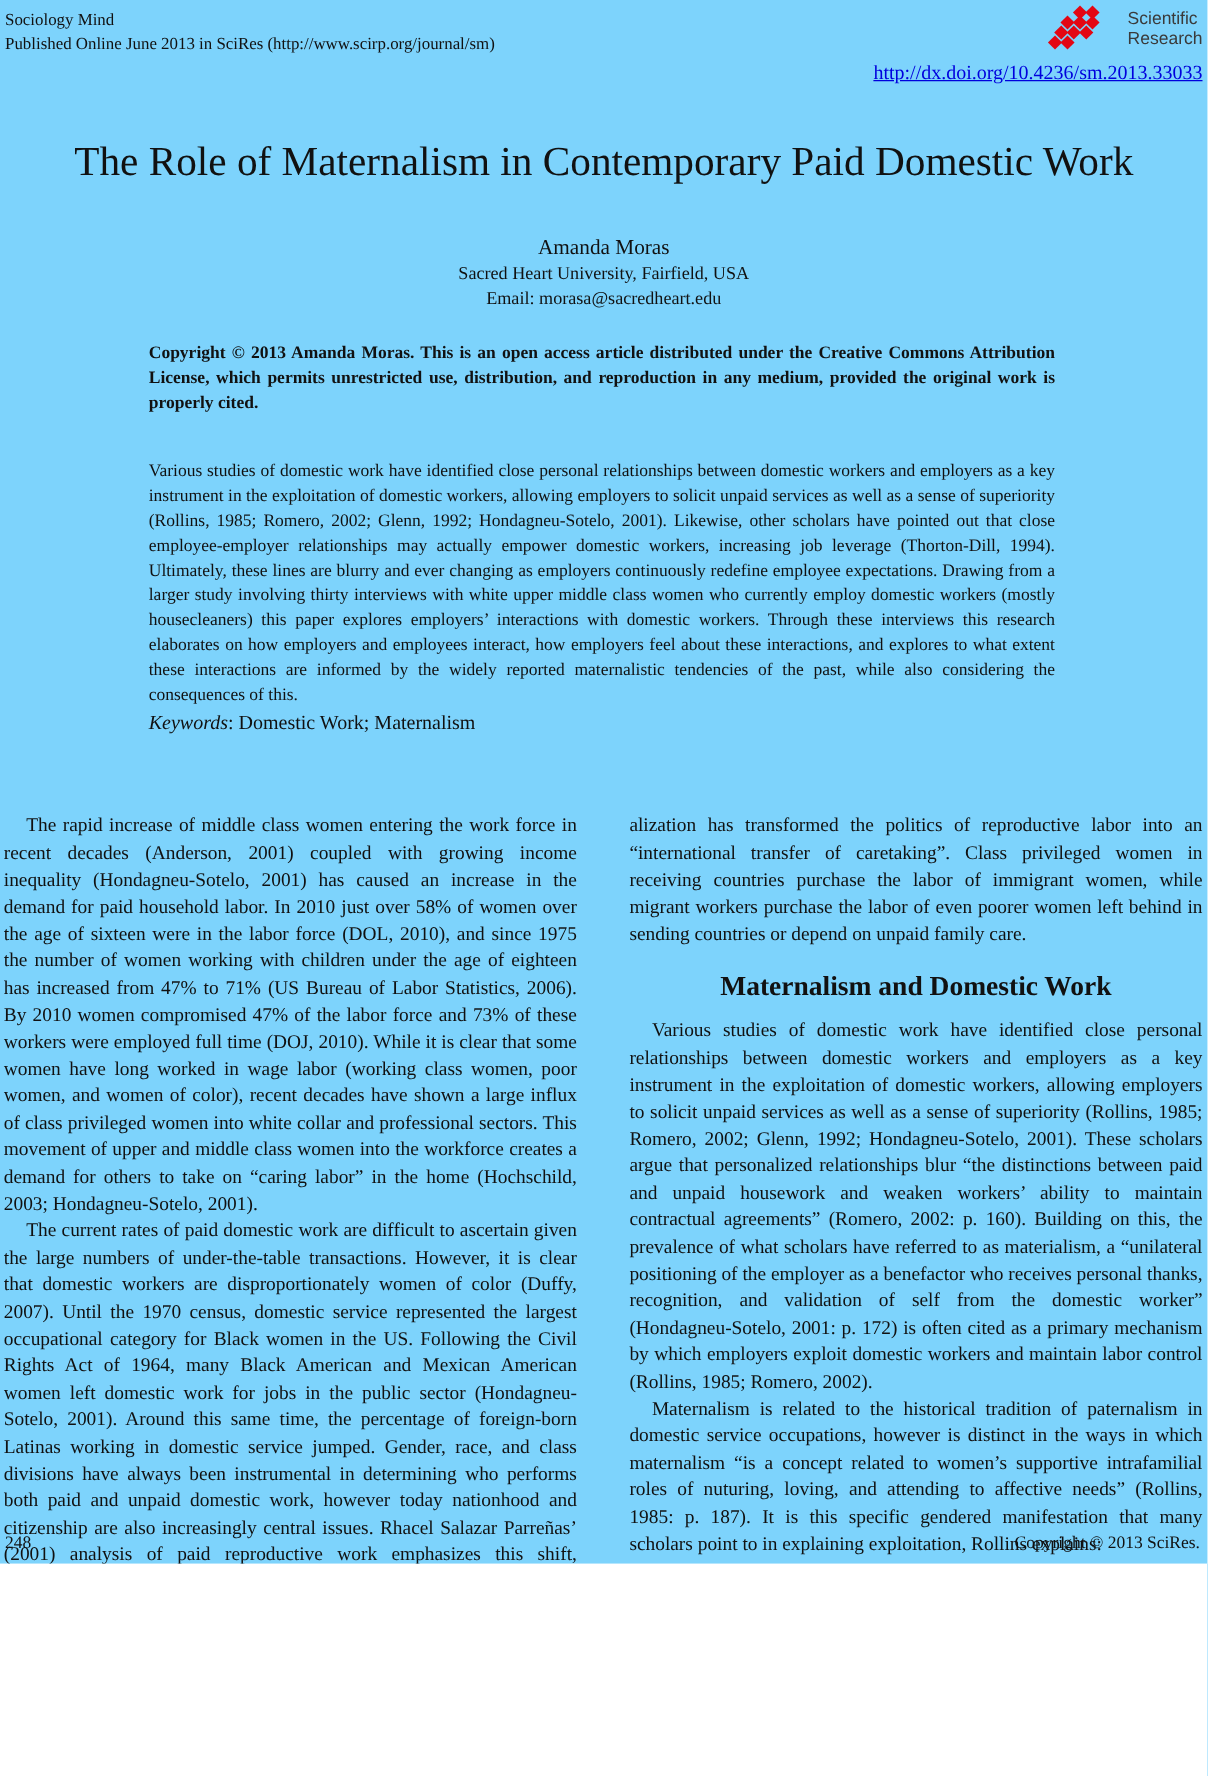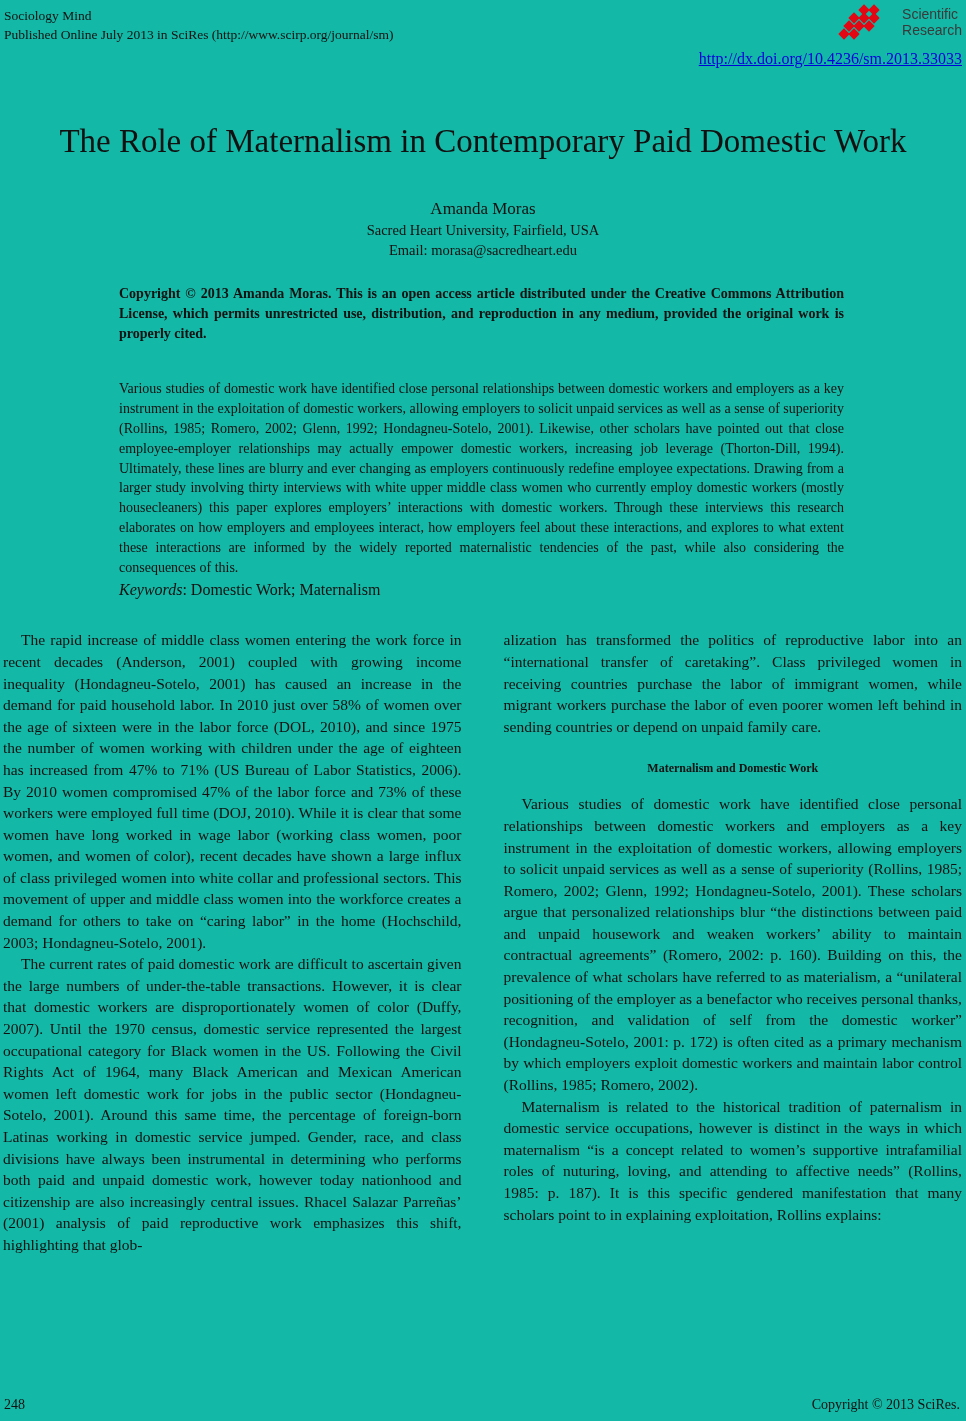--- a/index.html
+++ b/index.html
@@ -1,21 +1,21 @@
 <!DOCTYPE html>
 <html><head>
 <meta charset="utf-8">
 <style>
   * { margin:0; padding:0; box-sizing:border-box; }
   html,body { background:#ffffff; }
   .page {
     position:relative;
-    width:966px; height:1421px;
+    width:966px; height:1251px;
     margin:0 auto;
-    background:#14b8a6;
+    background:#7dd3fc;
     color:#111111;
     font-family:"Liberation Serif", serif;
     overflow:hidden;
   }
   
   .header { display:flex; justify-content:space-between; padding:6px 4px 0 4px; }
   .header-left { font-size:13.5px; line-height:19px; }
   .header-right { text-align:right; }
   .logo-row { display:flex; align-items:flex-start; justify-content:flex-end; gap:16px; }
   .logo-mark { position:relative; width:48px; height:34px; flex:0 0 auto; }
@@ -26,54 +26,54 @@
   .logo-text {
     font-family:"Liberation Sans", sans-serif;
     font-size:14px; line-height:15.5px; color:#3a3a3a; text-align:left;
     padding-top:1px;
   }
   .doi-link {
     display:inline-block; margin-top:10px;
     font-size:16px; color:#0000dd; text-decoration:underline;
   }
   
-  .title { margin-top:53px; text-align:center; font-size:33px; font-weight:normal; line-height:40px; }
+  .title { margin-top:42px; text-align:center; font-size:33px; font-weight:normal; line-height:40px; }
   .author-block { margin-top:36px; text-align:center; }
   .author-name { font-size:17px; line-height:23px; }
   .affiliation, .email { font-size:14.5px; line-height:20px; }
   .received { margin-top:16px; text-align:center; font-size:14.5px; line-height:21px; }
   .sup { vertical-align:super; font-size:9px; line-height:0; }
   
   .block { margin:0 122px 0 119px; text-align:justify; font-size:14px; line-height:19.8px; }
   .copyright-block { margin-top:24px;font-weight:bold; }
   .abstract-block { margin-top:36px; }
   .keywords-line { margin:4px 122px 0 119px; font-size:16px; }
   .keywords-label { font-style:italic; }
   
   .columns { display:flex; gap:42px; margin:30px 4px 0 3px; height:700px; overflow:hidden; }
-  .col { width:459px; text-align:justify; font-size:15.5px; line-height:21.6px; }
+  .col { width:459px; text-align:justify; font-size:15.5px; line-height:21.6px;margin-top:32px; }
   .col p.indent { text-indent:18px; }
   .col p.noindent { text-indent:0; }
-  .section-heading { text-align:center; font-size:12px; font-weight:bold; margin:20px 0 14px 0; line-height:22px; }
+  .section-heading { text-align:center; font-size:22px; font-weight:bold; margin:20px 0 14px 0; line-height:22px; }
   
   .footer {
     position:absolute; left:4px; right:6px; bottom:8px;
     display:flex; justify-content:space-between;
     font-size:14px;
   }
 </style>
 </head>
 <body>
 
 <div class="page">
 
   <div class="header">
     <div class="header-left">
       <div>Sociology Mind</div>
-      <div>Published Online July 2013 in SciRes (http://www.scirp.org/journal/sm)</div>
+      <div>Published Online June 2013 in SciRes (http://www.scirp.org/journal/sm)</div>
     </div>
     <div class="header-right">
       <div class="logo-row">
         <span class="logo-mark">
           <span class="d" style="left:22px; top:0;"></span>
           <span class="d" style="left:32px; top:0;"></span>
           <span class="d" style="left:12px; top:8px;"></span>
           <span class="d" style="left:22px; top:8px;"></span>
           <span class="d" style="left:32px; top:8px;"></span>
           <span class="d" style="left:7px;  top:16px;"></span>

